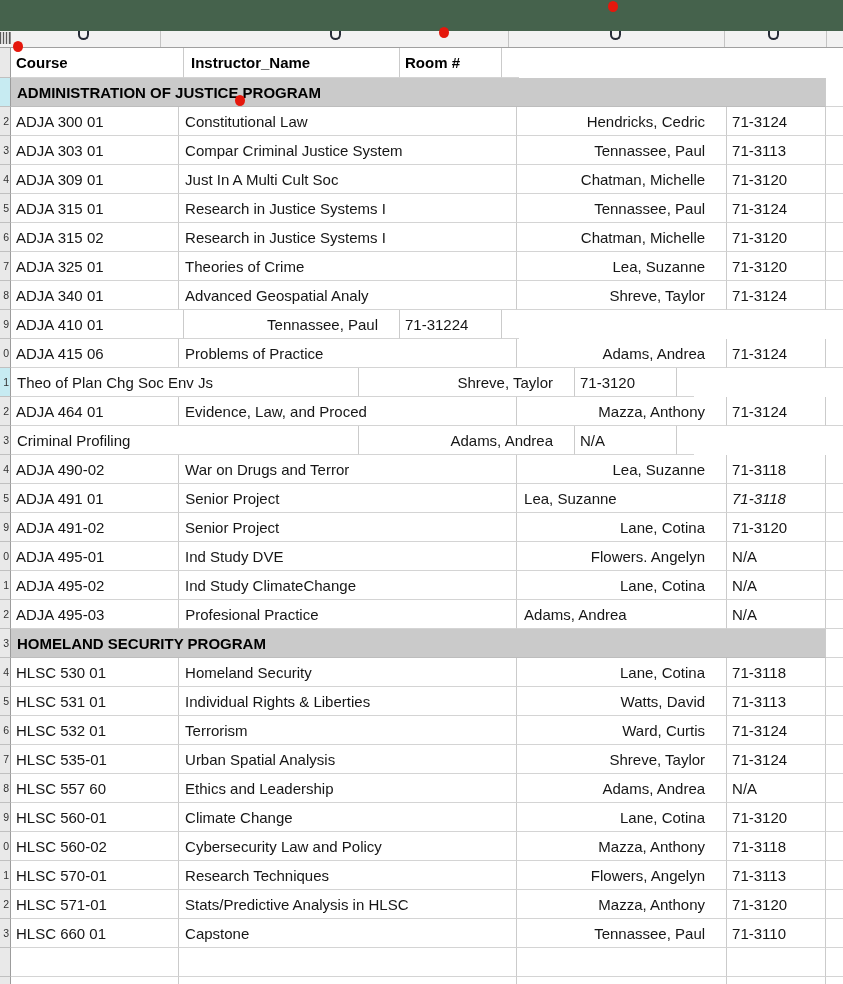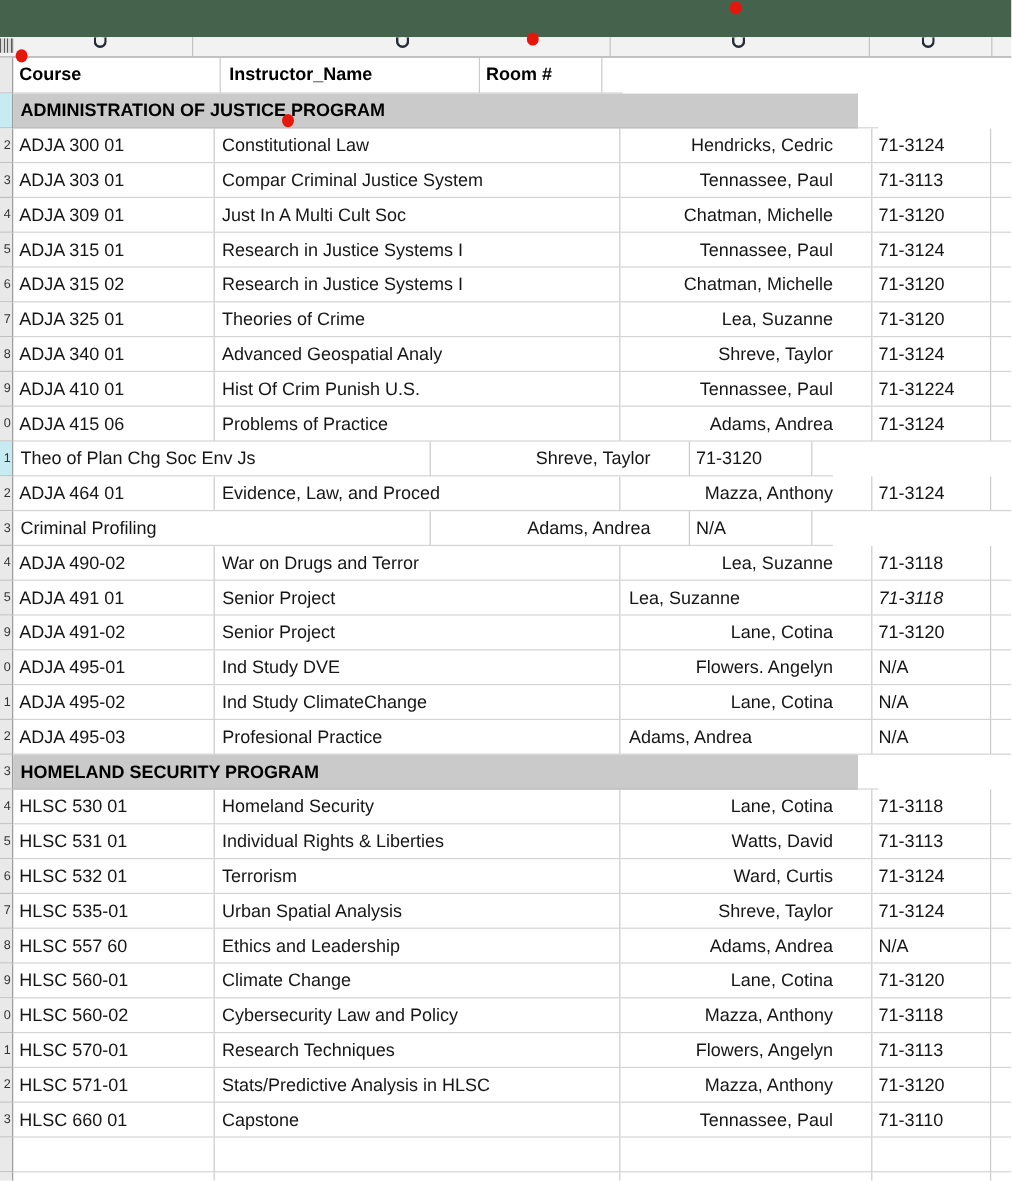--- a/index.html
+++ b/index.html
@@ -19,27 +19,27 @@
   #table{position:absolute;left:0;top:48px;width:843px;}
   .row{display:flex;height:29px;box-sizing:border-box;}
   .row.header{height:30px;}
   .gutter{flex:0 0 11px;width:11px;box-sizing:border-box;background:#e9e9e9;border-right:1px solid #9c9c9c;border-bottom:1px solid #c0c0c0;
     font-size:10.5px;color:#333;display:flex;align-items:center;justify-content:flex-end;overflow:hidden;padding-right:1px;}
   .gutter.hl{background:#c7ebf2;}
   .cell{box-sizing:border-box;border-right:1px solid #cbcbcb;border-bottom:1px solid #d4d4d4;
     font-size:15px;color:#161616;display:flex;align-items:center;padding:0 4px;white-space:nowrap;overflow:hidden;}
   .c-course{width:173px;padding-left:5px;}
   .c-title{width:348px;padding-left:6px;}
-  .c-instructor{width:216px;justify-content:flex-end;padding-right:32px;}
+  .c-instructor{width:216px;justify-content:flex-end;padding-right:21px;}
   .c-instructor.left{justify-content:flex-start;padding-left:7px;padding-right:4px;}
   .c-room{width:102px;padding-left:5px;}
   .c-room.italic{font-style:italic;}
   .c-extra{width:17px;border-right:none;}
   .row.header .cell{font-weight:bold;color:#000;}
-  .row.section .band{width:704px;background:#cacaca;font-weight:bold;font-size:15px;color:#000;
+  .row.section .band{width:815px;background:#cacaca;font-weight:bold;font-size:15px;color:#000;
     box-sizing:border-box;border-right:1px solid #cbcbcb;border-bottom:1px solid #bdbdbd;display:flex;align-items:center;padding-left:6px;white-space:nowrap;overflow:hidden;}
   
   .dot{position:absolute;width:10px;height:11px;border-radius:50%;}
 </style>
 </head>
 <body>
 
 <div id="screen">
 
   <div class="band-green" style="background: rgb(69, 98, 76);"></div>
@@ -122,21 +122,20 @@
           <div class="gutter">8</div>
           <div class="cell c-course">ADJA 340 01</div>
           <div class="cell c-title">Advanced Geospatial Analy</div>
           <div class="cell c-instructor">Shreve, Taylor</div>
           <div class="cell c-room">71-3124</div>
           <div class="cell c-extra"></div>
         </div>
         <div class="row">
           <div class="gutter">9</div>
           <div class="cell c-course">ADJA 410 01</div>
-          <div class="cell c-title">Hist Of Crim Punish U.S.</div>
           <div class="cell c-instructor">Tennassee, Paul</div>
           <div class="cell c-room">71-31224</div>
           <div class="cell c-extra"></div>
         </div>
         <div class="row">
           <div class="gutter">0</div>
           <div class="cell c-course">ADJA 415 06</div>
           <div class="cell c-title">Problems of Practice</div>
           <div class="cell c-instructor">Adams, Andrea</div>
           <div class="cell c-room">71-3124</div>

